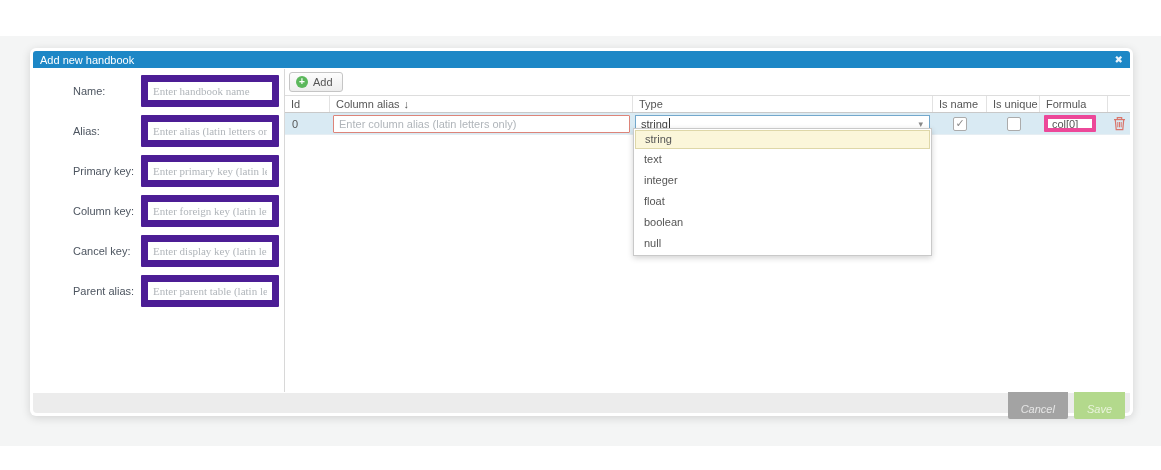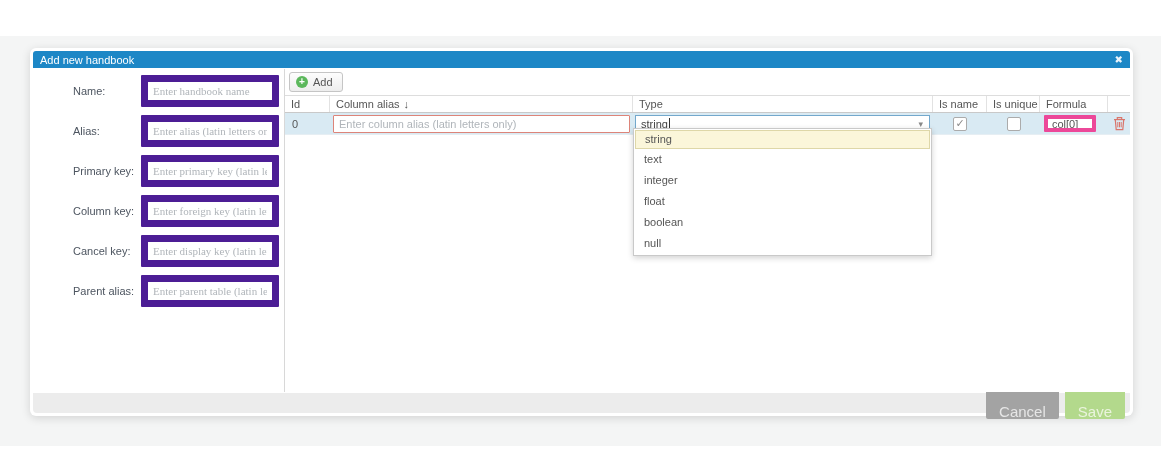--- a/index.html
+++ b/index.html
@@ -52,21 +52,21 @@
 
   .grid-rest { flex:1; background:#fff; }
 
   
   .dropdown { position:absolute; left:633px; top:128px; width:299px; background:#fff; border:1px solid #c9c9c9; box-shadow:0 2px 6px rgba(0,0,0,0.18); z-index:20; padding:1px; }
   .option { height:21px; line-height:21px; padding:0 9px; font-size:11px; color:#555; cursor:pointer; }
   .option.highlighted { background:#fbf6da; border:1px solid #ded7a8; height:19px; line-height:17px; }
 
   
   .footer { height:20px; margin-top:1px; background:#ececec; border-radius:0 0 4px 4px; display:flex; align-items:center; justify-content:flex-end; gap:6px; padding-right:5px; }
-  .btn { height:19px; padding:16px 13px; border:none; border-radius:2px; font-size:15px; cursor:pointer; font-family:inherit; }
+  .btn { height:19px; padding:16px 13px; border:none; border-radius:2px; font-size:11px; cursor:pointer; font-family:inherit;font-style:italic; }
   .btn-cancel { background:#a3a3a3; color:#e6e6e6; }
   .btn-save { background:#b3d98c; color:#eaf4dd; }
 </style>
 </head>
 <body>
 
 <div class="page-band"></div>
 
 <div class="modal">
 

